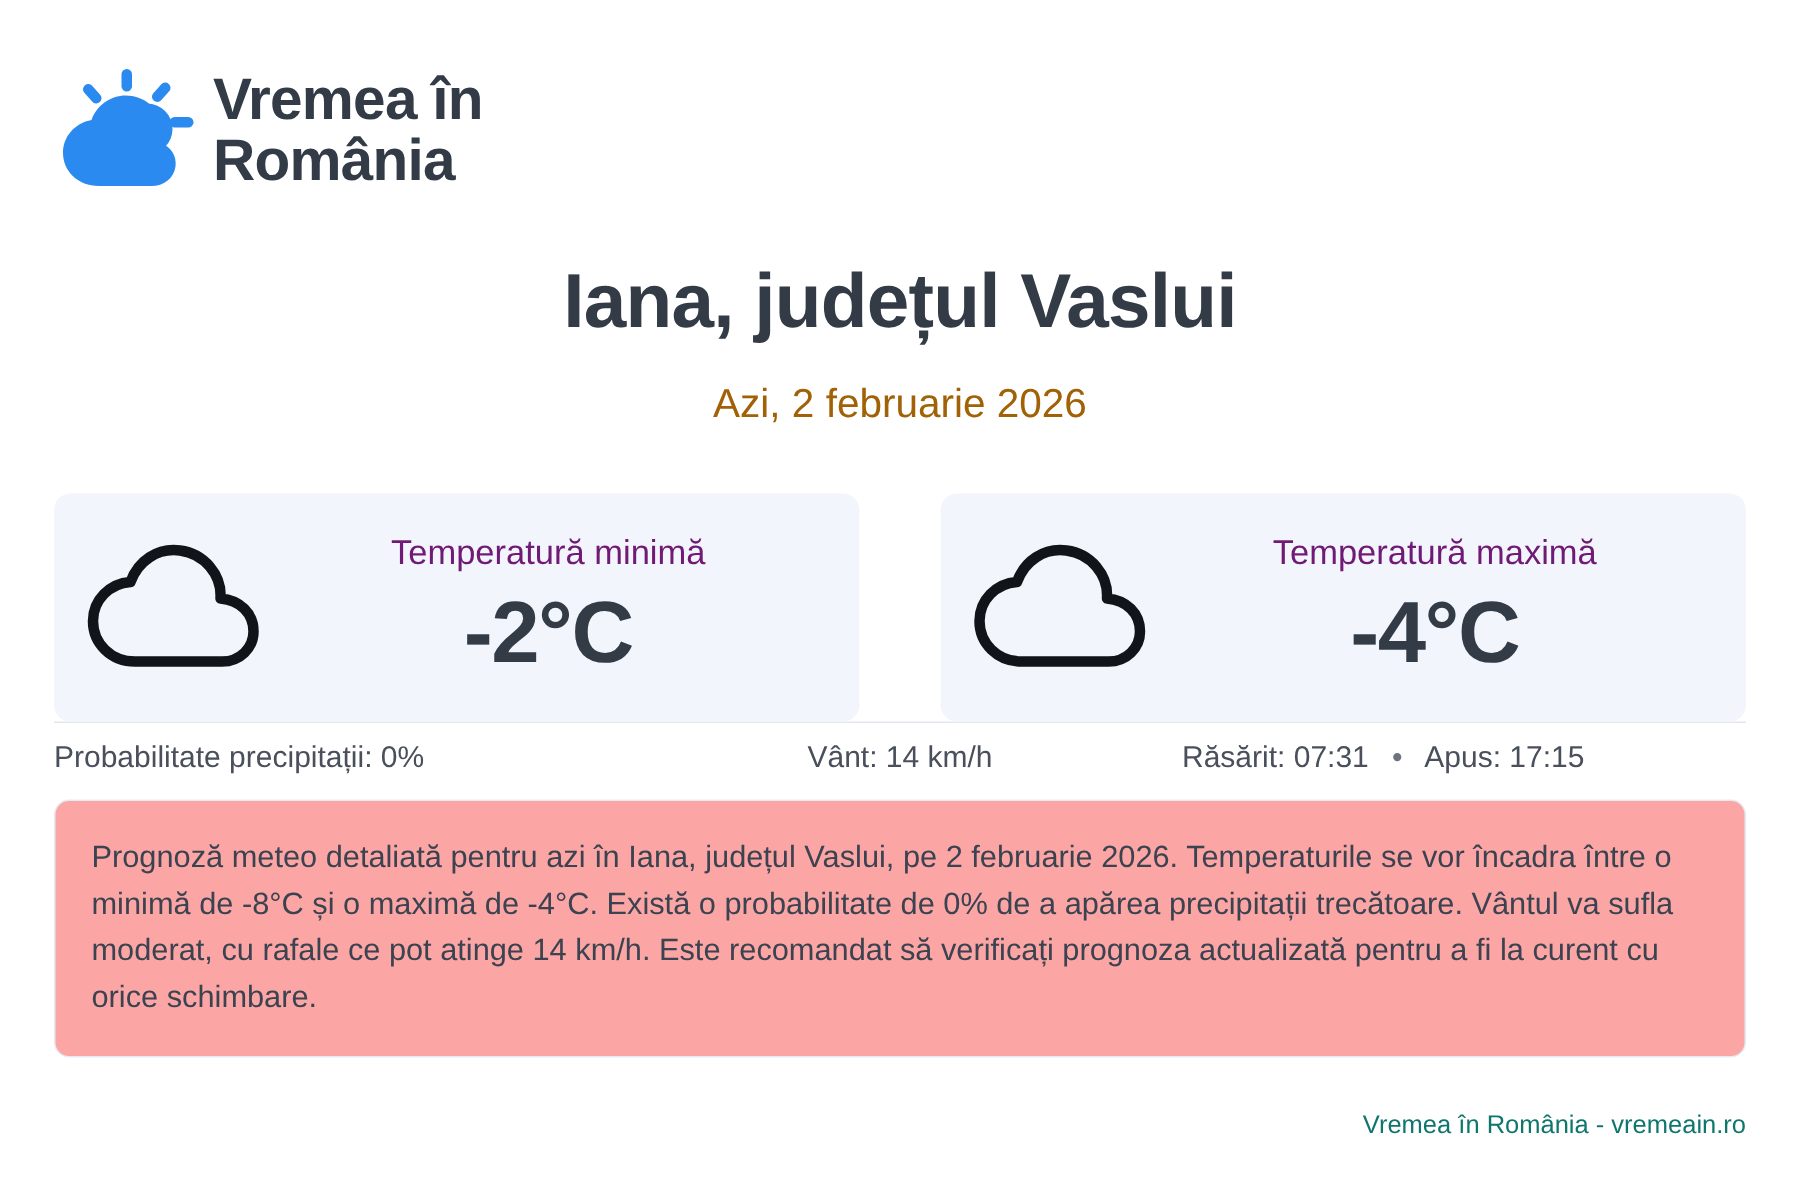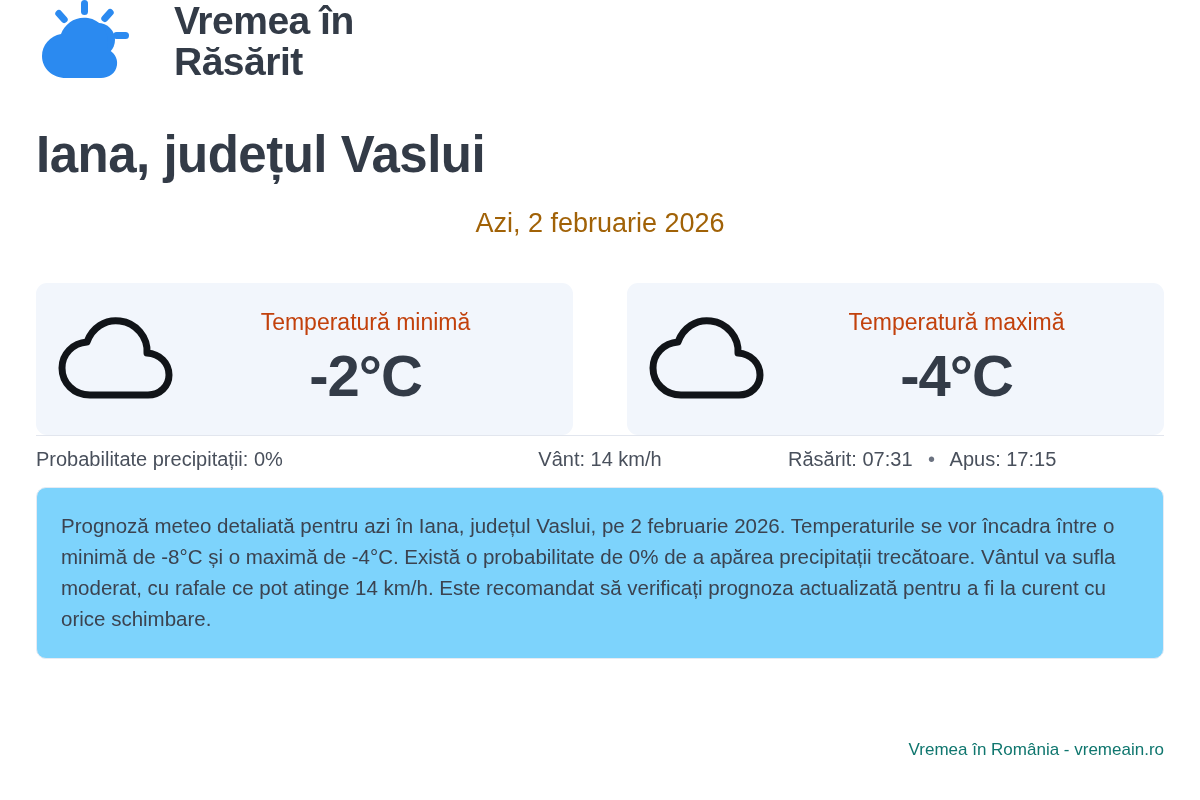--- a/index.html
+++ b/index.html
@@ -15,39 +15,40 @@
   .page {
     position: relative;
     width: 1200px;
     height: 800px;
     padding: 0 36px;
   }
   
   .brand {
     display: flex;
     align-items: center;
-    gap: 34px;
+    gap: 2px;
+    padding-top: 46px;
   }
   .brand-logo {
     width: 104px;
     height: 82px;
     flex: 0 0 auto;
     position: relative;
   }
   .brand-title {
     font-size: 39px;
     line-height: 1.06;
     font-weight: bold;
     color: #333b47;
     letter-spacing: -0.5px;
   }
   .brand-title span { display: block; }
   
   .title {
-    text-align: left;
+    text-align: center;
     font-size: 51px;
     font-weight: bold;
     color: #333b47;
     margin-top: 42px;
     letter-spacing: -0.5px;
   }
   .subtitle {
     text-align: center;
     font-size: 27px;
     color: #a16207;
@@ -76,21 +77,21 @@
     align-items: center;
     justify-content: center;
   }
   .card-text {
     flex: 1 1 auto;
     text-align: center;
     padding-right: 6px;
   }
   .card-label {
     font-size: 23px;
-    color: #c2410c;
+    color: #701a75;
     margin-bottom: 6px;
   }
   .card-value {
     font-size: 58px;
     font-weight: bold;
     color: #333b47;
     letter-spacing: -1px;
   }
   
   .stats {
@@ -101,21 +102,21 @@
     font-size: 20px;
     color: #49505c;
   }
   .stat-left { flex: 1 1 0; text-align: left; }
   .stat-mid { flex: 1 1 0; text-align: center; }
   .stat-right { flex: 1 1 0; text-align: left; white-space: nowrap; }
   .dot-sep { display: inline-block; padding: 0 10px; color: #6b7280; }
   
   .desc {
     margin-top: 16px;
-    background: #7dd3fc;
+    background: #fca5a5;
     border: 1px solid #e6ebf3;
     border-radius: 10px;
     padding: 22px 24px 24px 24px;
     font-size: 20.5px;
     line-height: 1.52;
     color: #3b4350;
   }
   
   .footer {
     position: absolute;
@@ -138,21 +139,21 @@
           <rect x="68" y="8" width="7" height="15" rx="3.5" transform="rotate(42 71.5 15.5)"></rect>
           <rect x="77" y="32" width="16" height="7" rx="3.5"></rect>
           <rect x="22" y="9" width="7" height="15" rx="3.5" transform="rotate(-42 25.5 16.5)"></rect>
           <circle cx="62" cy="40" r="17"></circle>
           <path d="M30 78 C16 78 6 68 6 56 C6 45 14 36 25 34 C29 23 40 16 52 18 C64 20 72 30 72 42 C72 42 72 46 71 49 C78 52 82 58 81 65 C80 73 73 78 65 78 Z"></path>
         </g>
       </svg>
     </div>
     <div class="brand-title">
       <span>Vremea în</span>
-      <span>Răsărit</span>
+      <span>România</span>
     </div>
   </div>
 
   <div class="title">Iana, județul Vaslui</div>
   <div class="subtitle">Azi, 2 februarie 2026</div>
 
   <div class="cards">
 
     <div class="card">
       <div class="card-icon">

